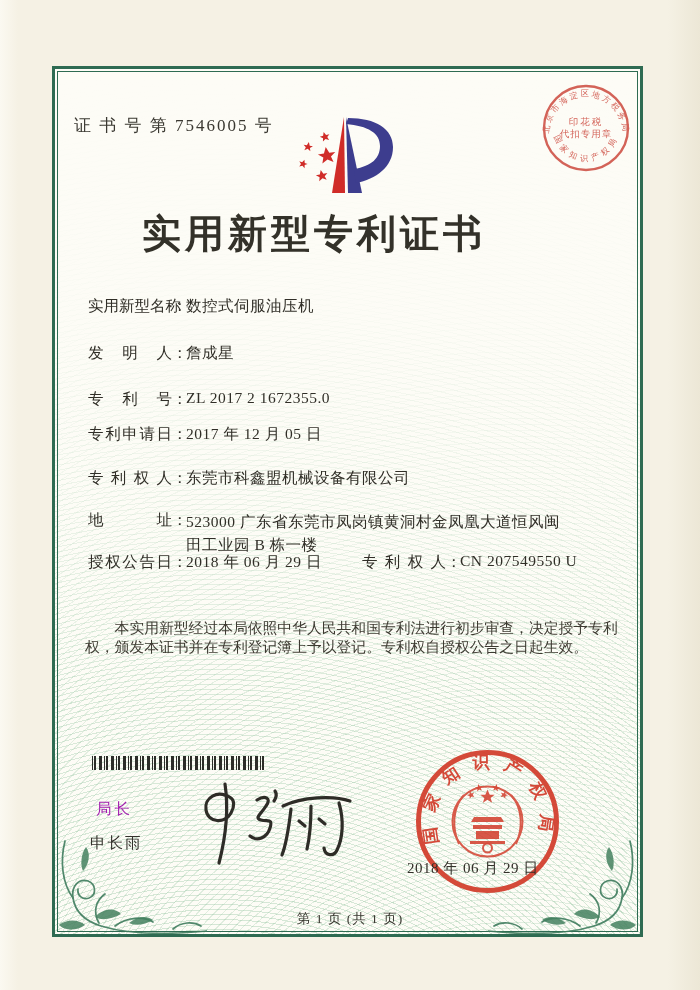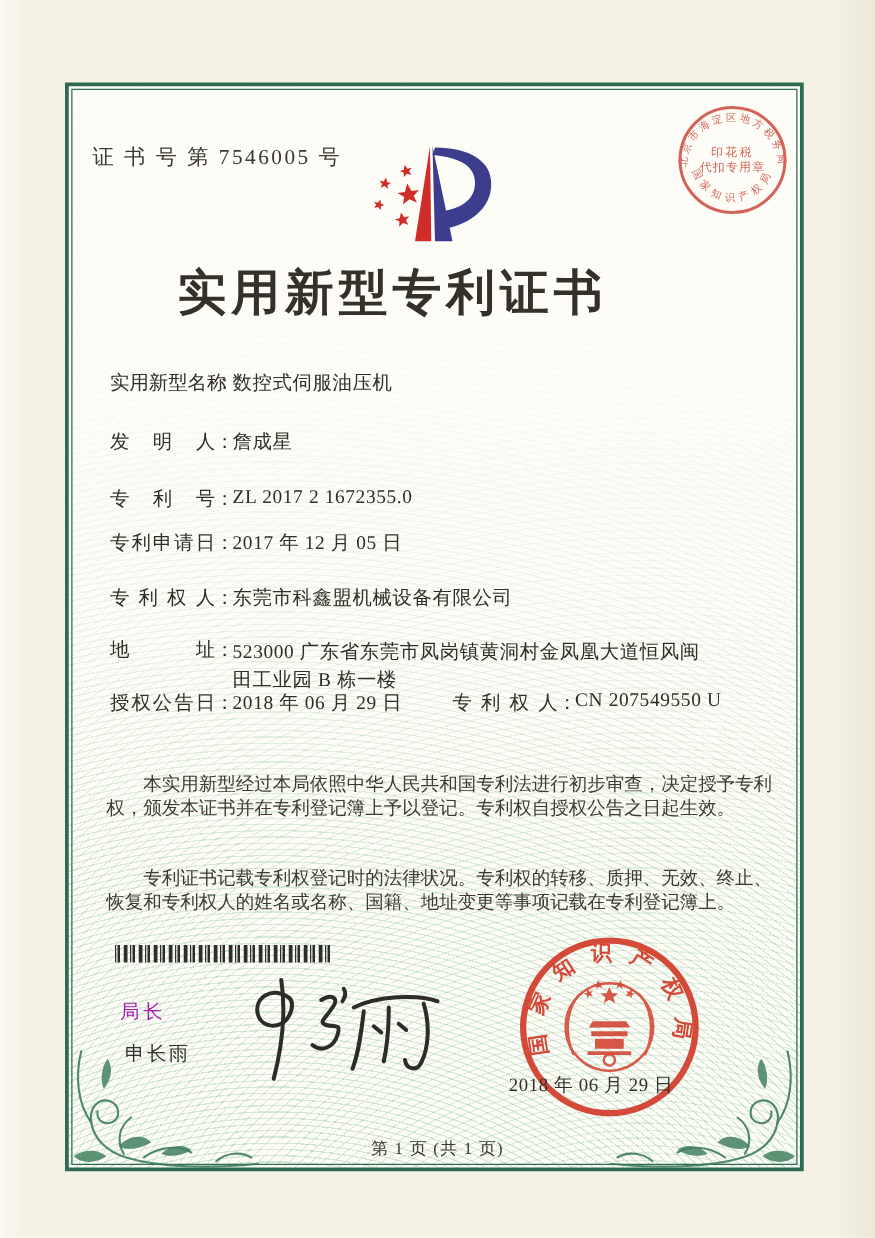--- a/index.html
+++ b/index.html
@@ -38,21 +38,21 @@
   .fvalue { display:inline-block; vertical-align:top; letter-spacing:0.5px; }
   .frow.wrap { white-space:normal; }
   .frow.wrap .fvalue { width:386px; line-height:23px; }
   .frow .second { position:absolute; left:274px; top:0; white-space:nowrap; }
   .bodytext { left:85px; top:583px; width:539px; font-size:14.8px; line-height:19.4px; color:#3d3a31; }
   .bodytext p { text-indent:2em;margin-top:36px; }
   .barcode { left:92px; top:756px; width:178px; height:14px; font-size:0; }
   .barcode span { display:inline-block; height:14px; vertical-align:top; }
   .barcode .b { background:#2d2d29; }
   .sig-title { left:96px; top:799px; font-size:15.5px; letter-spacing:3px; color:#a21caf; }
-  .sig-name  { left:100px; top:833px; font-size:15.5px; letter-spacing:2px; color:#33312b; }
+  .sig-name  { left:90px; top:833px; font-size:15.5px; letter-spacing:2px; color:#33312b; }
   .signature { left:183px; top:776px; width:178px; height:95px; }
   .seal { left:413px; top:747px; width:149px; height:149px; z-index:5; opacity:.92; }
   .seal-date { left:407px; top:859px; font-size:15px; letter-spacing:0.5px; color:#33302a; z-index:6; }
   .tax-stamp { left:540px; top:82px; width:92px; height:92px; opacity:.9; }
   .footer { left:0; top:910px; width:700px; text-align:center; font-size:13.5px; color:#3a3831; letter-spacing:1px; }
   .flourish { width:152px; height:97px; z-index:2; }
   .flourish.left  { left:55px;  top:839px; }
   .flourish.right { left:488px; top:839px; transform:scaleX(-1); }
   svg { display:block; }
 </style>
@@ -136,21 +136,20 @@
   <div class="frow" style="top:552px">
     <span class="flabel">授权公告日</span><span class="fcolon">：</span><span class="fvalue">2018 年 06 月 29 日</span>
     <span class="second">
       <span class="flabel">专利权人</span><span class="fcolon">：</span><span class="fvalue">CN 207549550 U</span>
     </span>
   </div>
 </div>
 
 <div class="abs bodytext">
   <p>本实用新型经过本局依照中华人民共和国专利法进行初步审查，决定授予专利权，颁发本证书并在专利登记簿上予以登记。专利权自授权公告之日起生效。</p>
-  <p>专利证书记载专利权登记时的法律状况。专利权的转移、质押、无效、终止、恢复和专利权人的姓名或名称、国籍、地址变更等事项记载在专利登记簿上。</p>
 </div>
 
 <div class="abs barcode" id="barcode"><span class="b" style="width:1px"></span><span style="width:1px"></span><span class="b" style="width:2px"></span><span style="width:3px"></span><span class="b" style="width:3px"></span><span style="width:2px"></span><span class="b" style="width:1px"></span><span style="width:1px"></span><span class="b" style="width:2px"></span><span style="width:3px"></span><span class="b" style="width:3px"></span><span style="width:2px"></span><span class="b" style="width:1px"></span><span style="width:1px"></span><span class="b" style="width:2px"></span><span style="width:3px"></span><span class="b" style="width:3px"></span><span style="width:2px"></span><span class="b" style="width:1px"></span><span style="width:1px"></span><span class="b" style="width:2px"></span><span style="width:3px"></span><span class="b" style="width:3px"></span><span style="width:2px"></span><span class="b" style="width:1px"></span><span style="width:1px"></span><span class="b" style="width:2px"></span><span style="width:3px"></span><span class="b" style="width:3px"></span><span style="width:2px"></span><span class="b" style="width:1px"></span><span style="width:1px"></span><span class="b" style="width:2px"></span><span style="width:3px"></span><span class="b" style="width:3px"></span><span style="width:2px"></span><span class="b" style="width:1px"></span><span style="width:1px"></span><span class="b" style="width:2px"></span><span style="width:3px"></span><span class="b" style="width:3px"></span><span style="width:2px"></span><span class="b" style="width:1px"></span><span style="width:1px"></span><span class="b" style="width:2px"></span><span style="width:3px"></span><span class="b" style="width:3px"></span><span style="width:2px"></span><span class="b" style="width:1px"></span><span style="width:1px"></span><span class="b" style="width:2px"></span><span style="width:3px"></span><span class="b" style="width:3px"></span><span style="width:2px"></span><span class="b" style="width:1px"></span><span style="width:1px"></span><span class="b" style="width:2px"></span><span style="width:3px"></span><span class="b" style="width:3px"></span><span style="width:2px"></span><span class="b" style="width:1px"></span><span style="width:1px"></span><span class="b" style="width:2px"></span><span style="width:3px"></span><span class="b" style="width:3px"></span><span style="width:2px"></span><span class="b" style="width:1px"></span><span style="width:1px"></span><span class="b" style="width:2px"></span><span style="width:3px"></span><span class="b" style="width:3px"></span><span style="width:2px"></span><span class="b" style="width:1px"></span><span style="width:1px"></span><span class="b" style="width:2px"></span><span style="width:3px"></span><span class="b" style="width:3px"></span><span style="width:2px"></span><span class="b" style="width:1px"></span><span style="width:1px"></span><span class="b" style="width:2px"></span><span style="width:3px"></span><span class="b" style="width:3px"></span><span style="width:2px"></span><span class="b" style="width:1px"></span><span style="width:1px"></span><span class="b" style="width:2px"></span><span style="width:3px"></span></div>
 
 <div class="abs sig-title">局长</div>
 <div class="abs sig-name">申长雨</div>
 
 <svg class="abs signature" viewBox="0 0 170 95">
   <g stroke="#2e2c27" stroke-width="3.2" fill="none" stroke-linecap="round" stroke-linejoin="round">
     <path d="M38,8 C41,28 40,56 32,87"></path>

